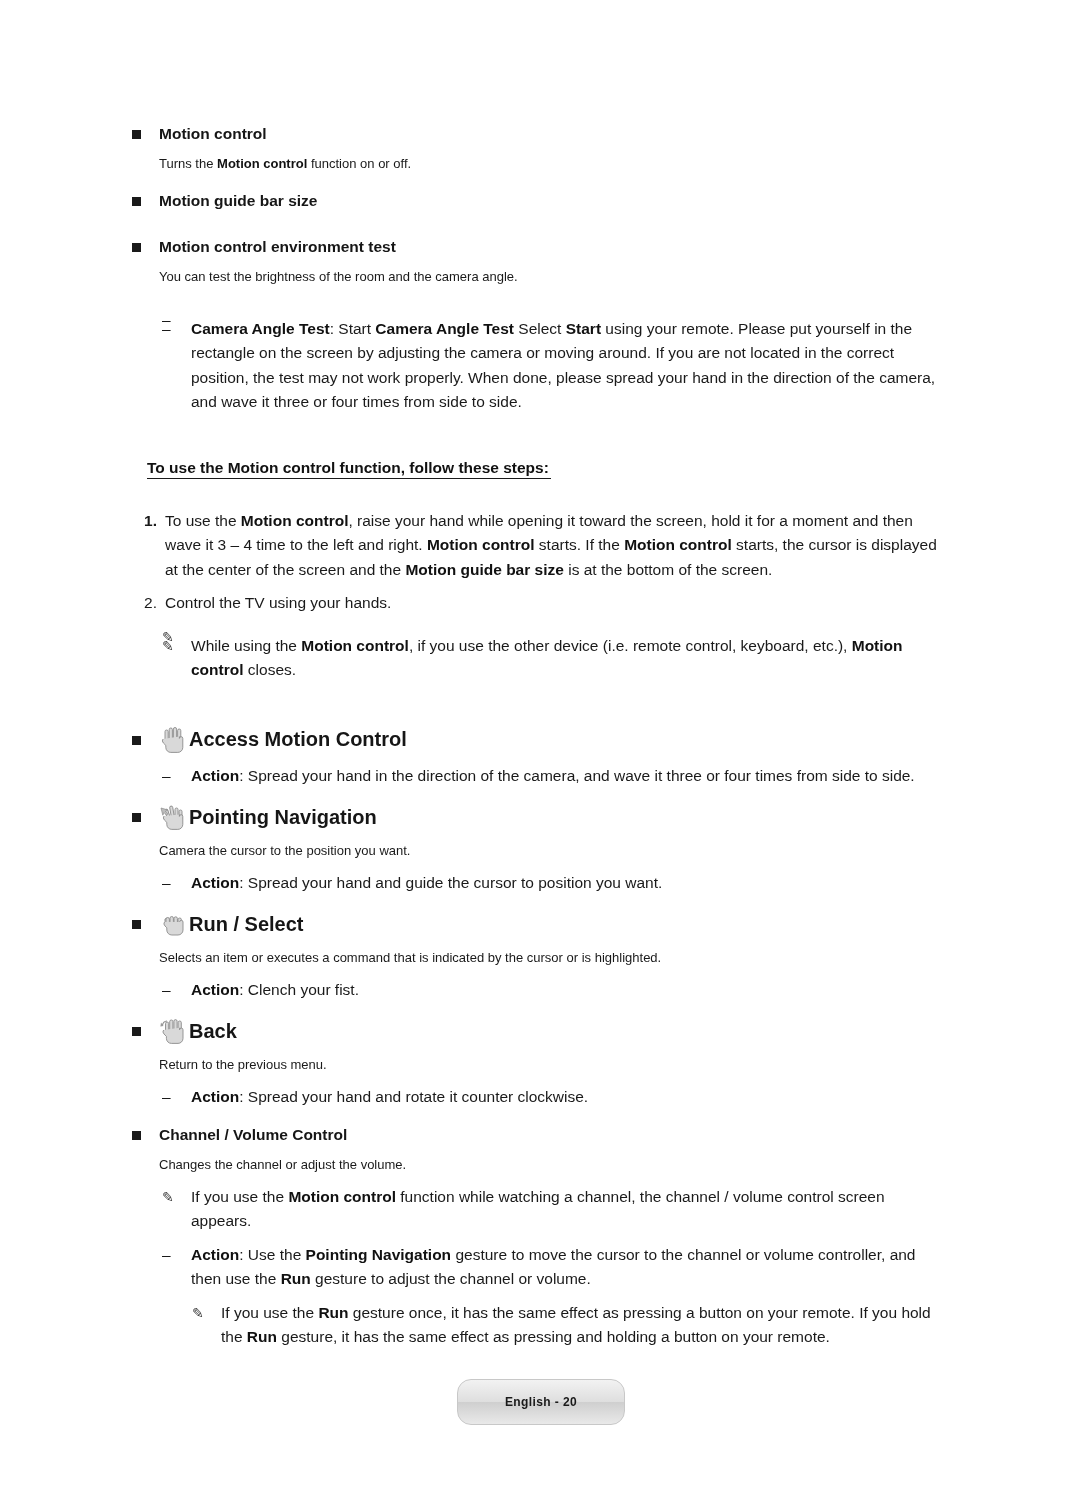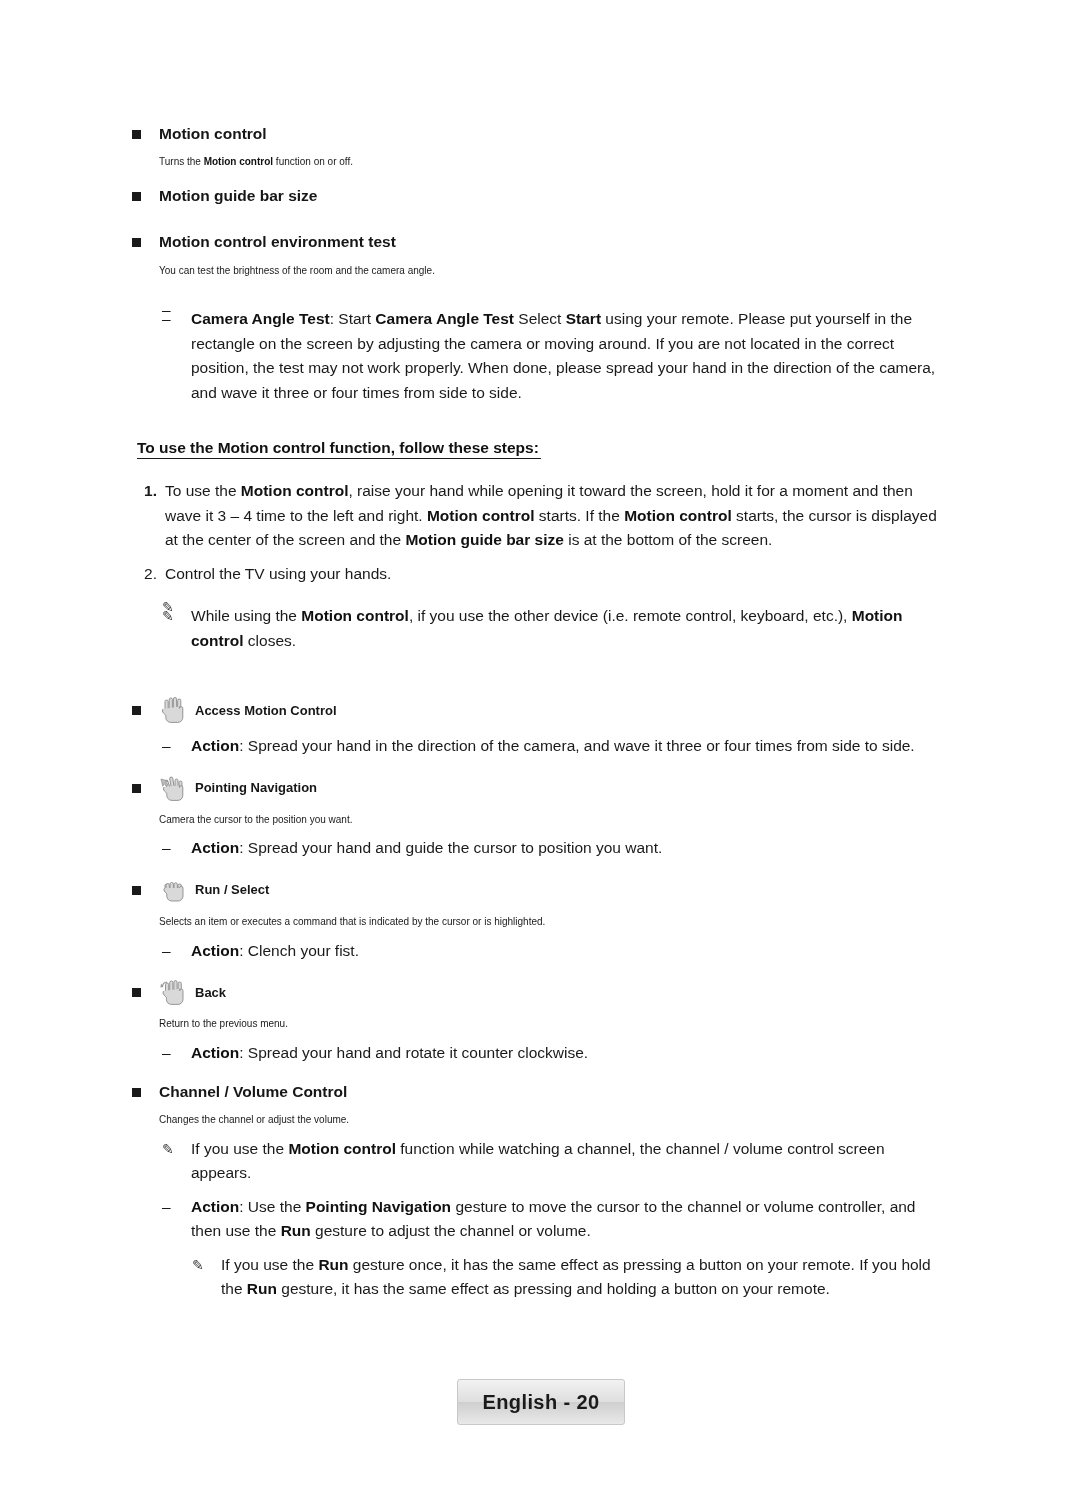--- a/index.html
+++ b/index.html
@@ -41,21 +41,21 @@
   .h-bullet .sq {
     position: absolute;
     left: 1px;
     top: 8px;
     width: 9px;
     height: 9px;
     background: #1a1a1a;
     display: block;
   }
   .body-text {
-    font-size: 10px;
+    font-size: 13px;
     line-height: 1.58;
     margin: 0;
     padding-left: 28px;
     color: #1a1a1a;
   }
   b, strong { font-weight: bold; color: #111; }
 
   .dash-item {
     font-size: 15.5px;
     line-height: 1.58;
@@ -104,32 +104,32 @@
     text-align: right;
   }
   .num-item .num.plain { font-weight: normal; }
 
   .section-title {
     font-size: 15.5px;
     font-weight: bold;
     border-bottom: 1.6px solid #1a1a1a;
     display: inline-block;
     padding: 0 2px 1px 0;
-    margin: 6px;
+    margin: 16px;
     color: #111;
   }
 
   .gesture-head {
-    font-size: 13px;
+    font-size: 20px;
     font-weight: bold;
     position: relative;
     padding-left: 28px;
     display: flex;
     align-items: center;
-    gap: 6px;
+    gap: 0;
     color: #161616;
   }
   .gesture-head .sq {
     position: absolute;
     left: 1px;
     top: 11px;
     width: 9px;
     height: 9px;
     background: #1a1a1a;
   }
@@ -144,27 +144,27 @@
   .spacer-s  { height: 14px; }
   .spacer-m  { height: 20px; }
   .spacer-l  { height: 28px; }
 
   .footer {
     position: absolute;
     left: 457px;
     top: 1379px;
     width: 166px;
     height: 44px;
-    border-radius: 3px;
+    border-radius: 14px;
     background: linear-gradient(to bottom, #f2f2f2 0%, #dedede 50%, #cfcfcf 51%, #e9e9e9 100%);
     border: 1px solid #c8c8c8;
     display: flex;
     align-items: center;
     justify-content: center;
-    font-size: 20px;
+    font-size: 12px;
     font-weight: bold;
     letter-spacing: 0.4px;
     color: #1a1a1a;
   }
 </style>
 </head>
 <body>
 
 <div class="page">
   <div class="content">

